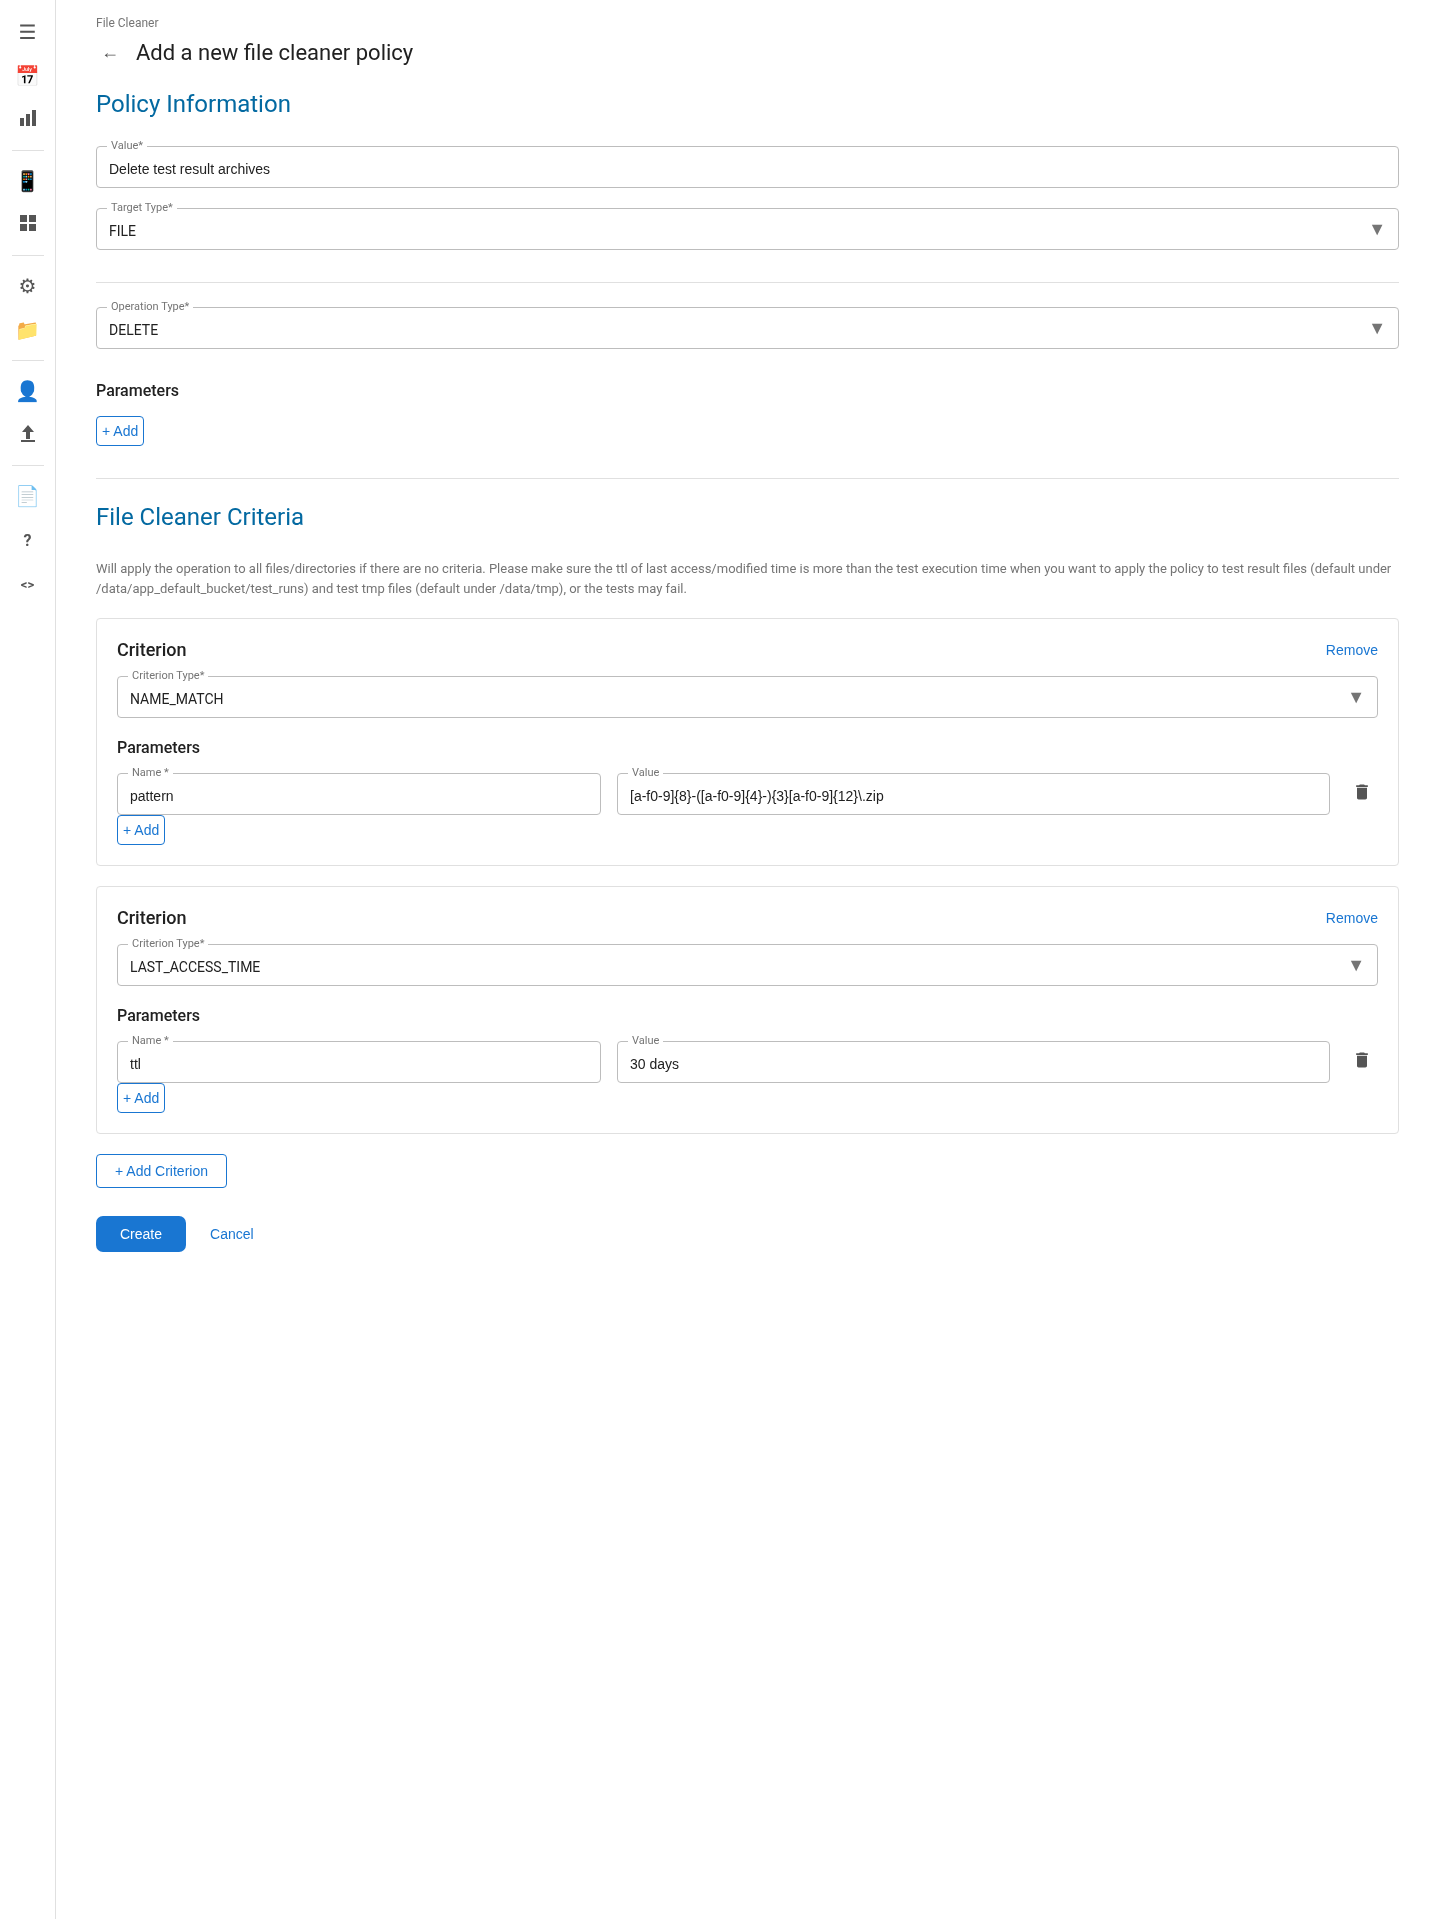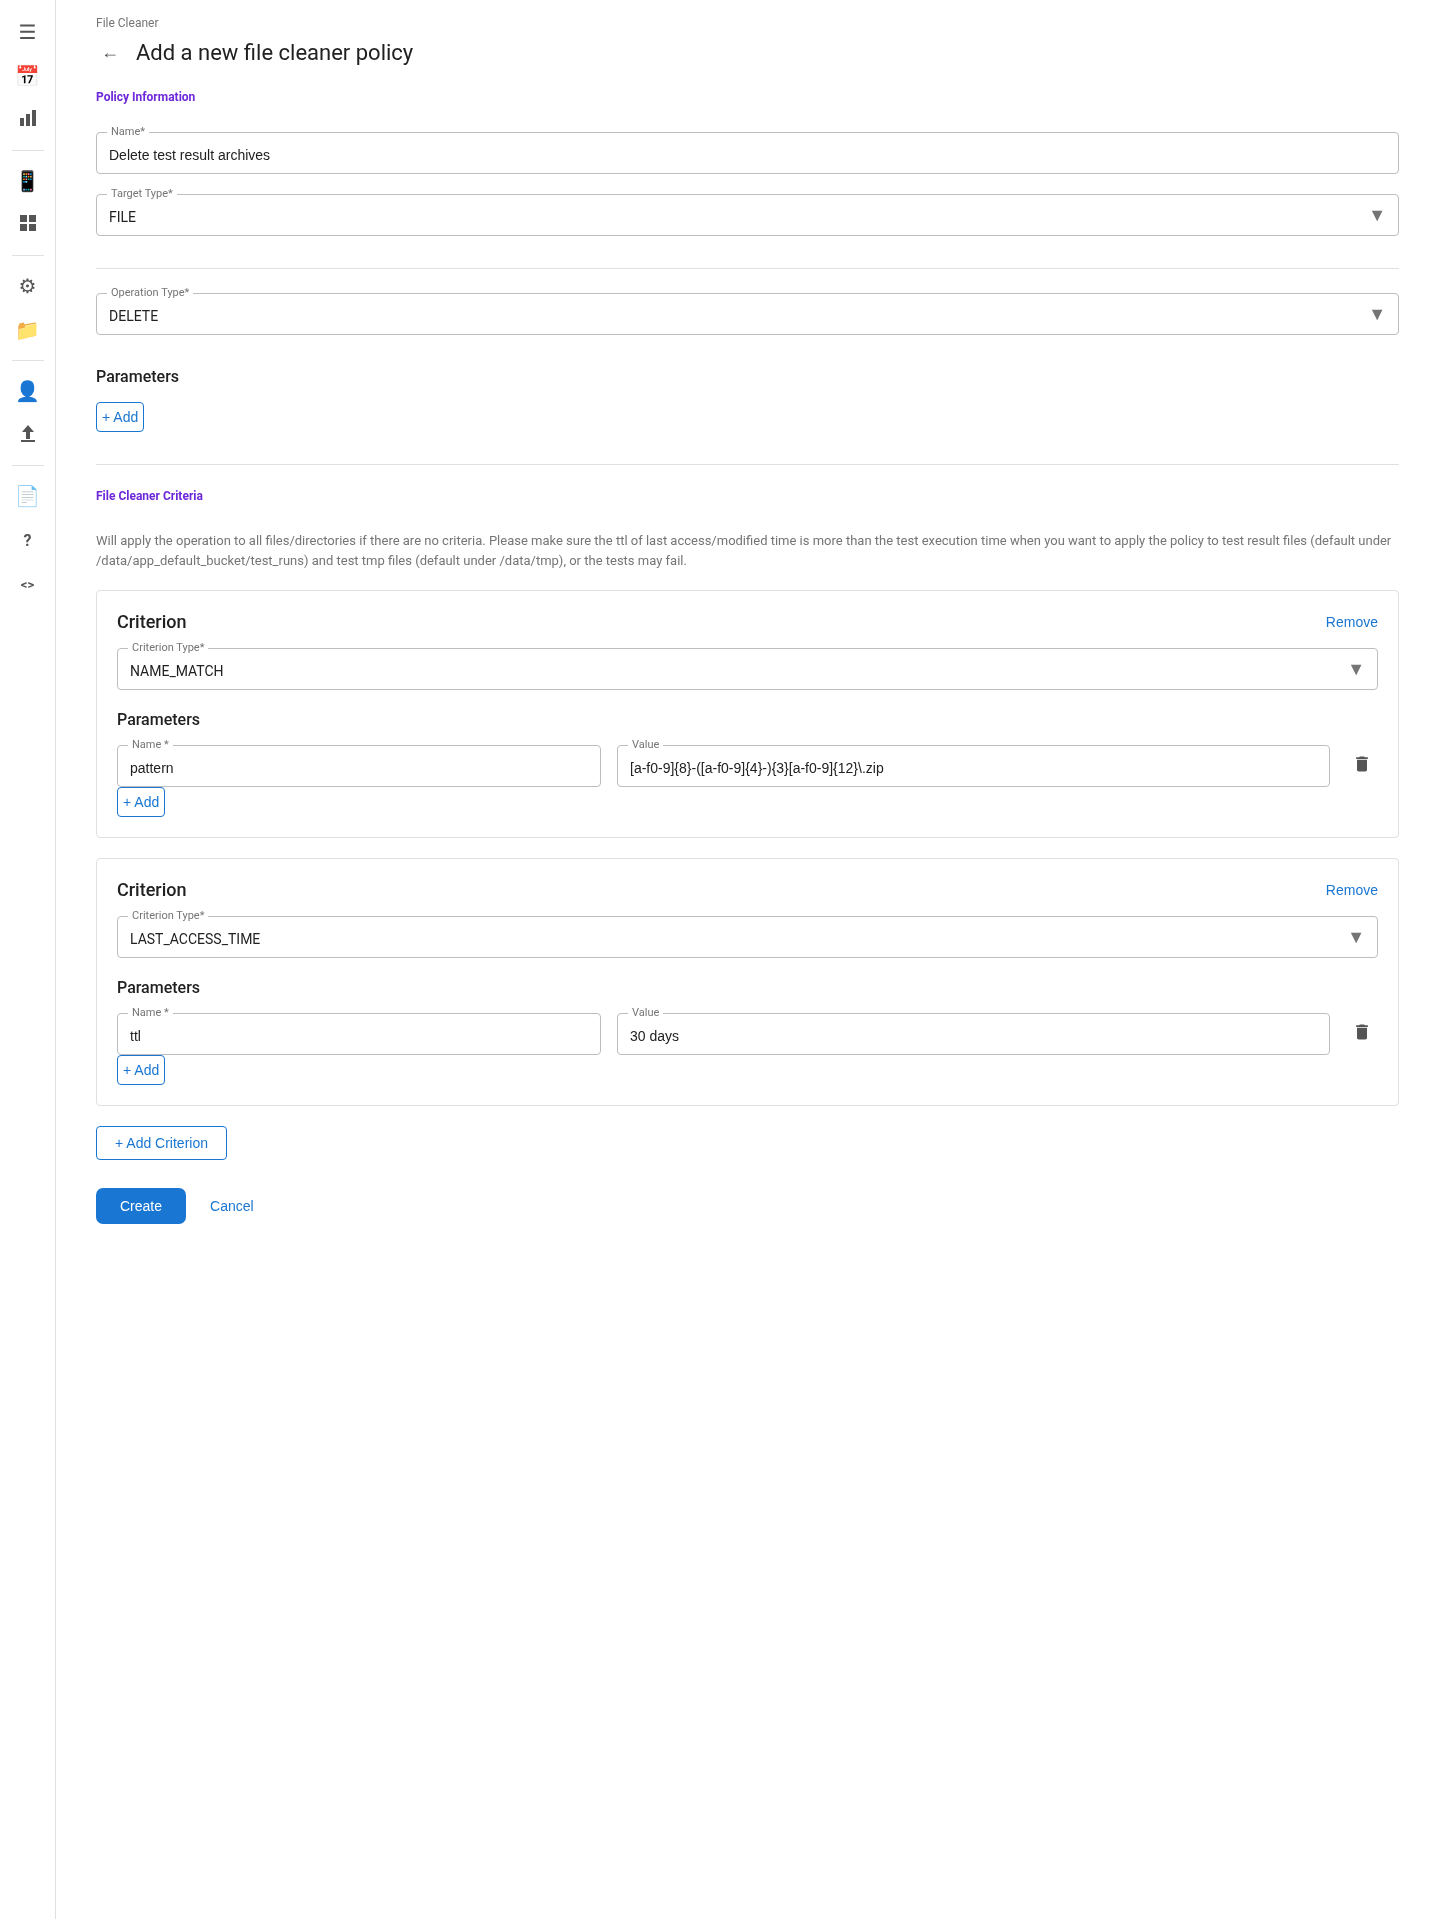--- a/index.html
+++ b/index.html
@@ -83,23 +83,23 @@
       font-size: 22px;
       font-weight: 400;
       color: #212121;
     }
 
     
     .section {
       margin-bottom: 32px;
     }
     .section-title {
-      font-size: 12px;
-      font-weight: 700;
-      color: #6d28d9;
+      font-size: 24px;
+      font-weight: 400;
+      color: #0369a1;
       margin-bottom: 20px;
       padding-bottom: 8px;
     }
 
     
     .field-group {
       margin-bottom: 20px;
     }
     .text-field {
       position: relative;
@@ -357,21 +357,21 @@
         <span>←</span>
       </div>
       <h1 class="page-title">Add a new file cleaner policy</h1>
     </div>
 
     <div class="section">
       <div class="section-title">Policy Information</div>
 
       <div class="field-group">
         <div class="text-field">
-          <span class="field-label">Name*</span>
+          <span class="field-label">Value*</span>
           <input class="field-input" type="text" value="Delete test result archives" style="">
         </div>
       </div>
 
       <div class="field-group">
         <div class="select-field">
           <span class="field-label">Target Type*</span>
           <span class="select-value">FILE</span>
           <span class="select-arrow">▼</span>
         </div>

